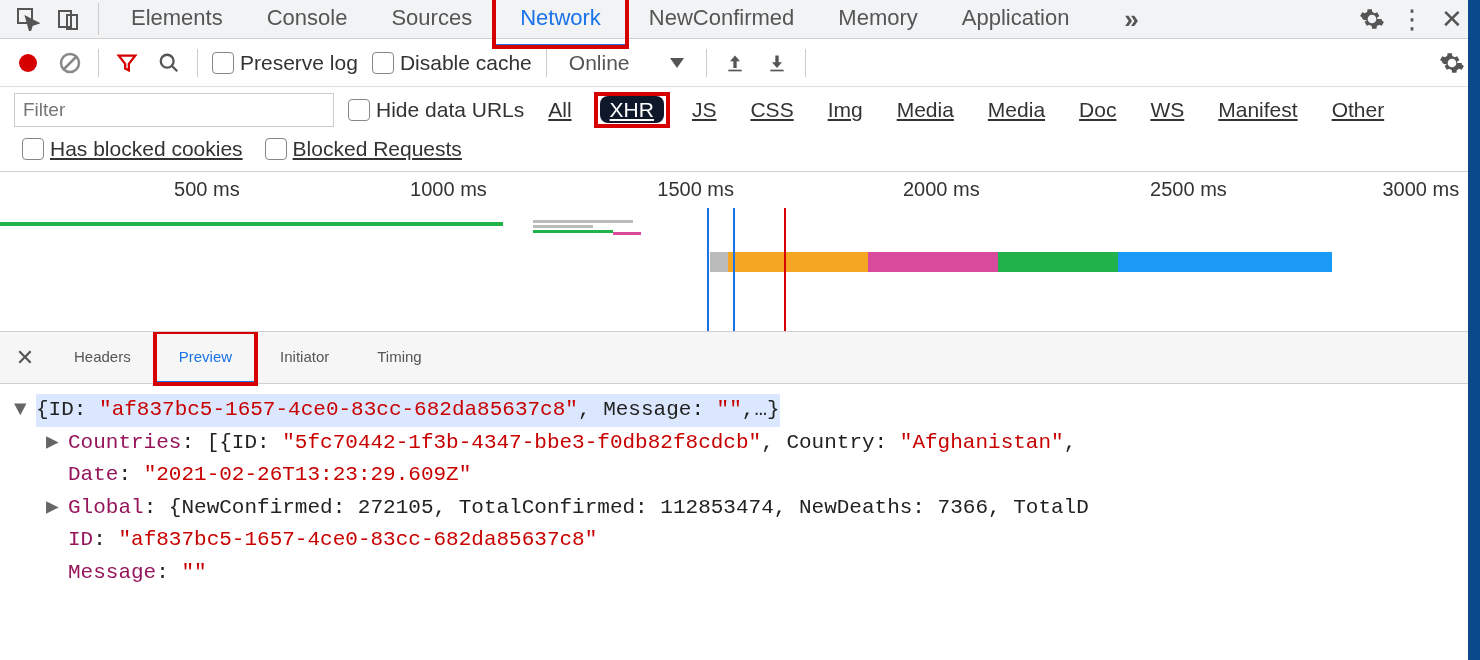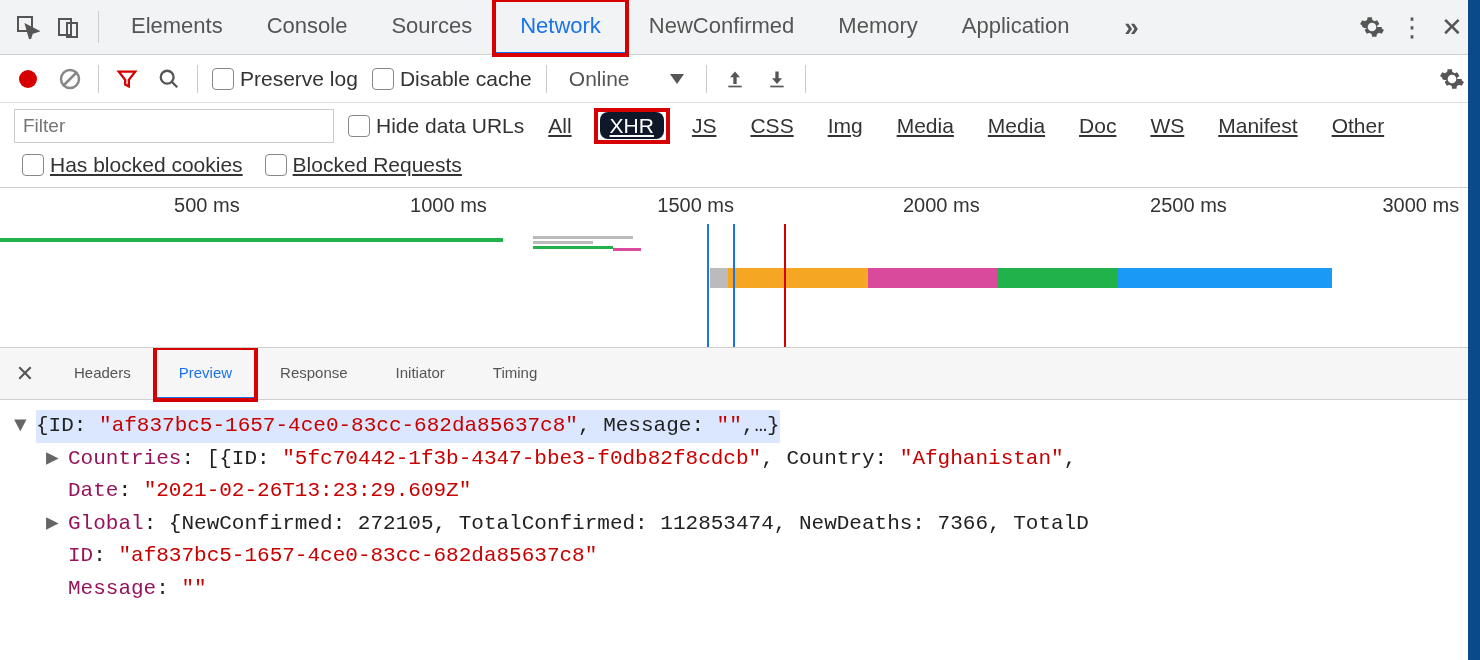--- a/index.html
+++ b/index.html
@@ -8,21 +8,21 @@
     font-size: 20px;
     color: #333;
     background: #fff;
     width: 1480px;
     height: 660px;
     overflow: hidden;
   }
   .tab-bar {
     display: flex;
     align-items: center;
-    height: 55px;
+    height: 39px;
     border-bottom: 1px solid #d0d0d0;
     background: #f1f3f4;
     padding: 0 8px;
     gap: 0;
   }
   .tab-bar .icon-btn {
     width: 40px; height: 40px;
     display: flex; align-items: center; justify-content: center;
     color: #555;
   }
@@ -330,21 +330,20 @@
 
 <div class="split">
 
   <div class="right-pane">
     <div class="detail-tabs">
       <div class="close">✕</div>
       <div class="dtab">Headers</div>
       <div class="highlight-box">
         <div class="dtab active">Preview</div>
       </div>
-      <div class="dtab">Response</div>
       <div class="dtab">Initiator</div>
       <div class="dtab">Timing</div>
     </div>
 
     <div class="preview-body">
       <div class="tree-row">
         <span class="tree-toggle">▼</span>
         <span class="hl">
           <span class="t">{</span><span class="t">ID</span><span class="t">: </span>
           <span class="s">"af837bc5-1657-4ce0-83cc-682da85637c8"</span><span class="t">, </span>

